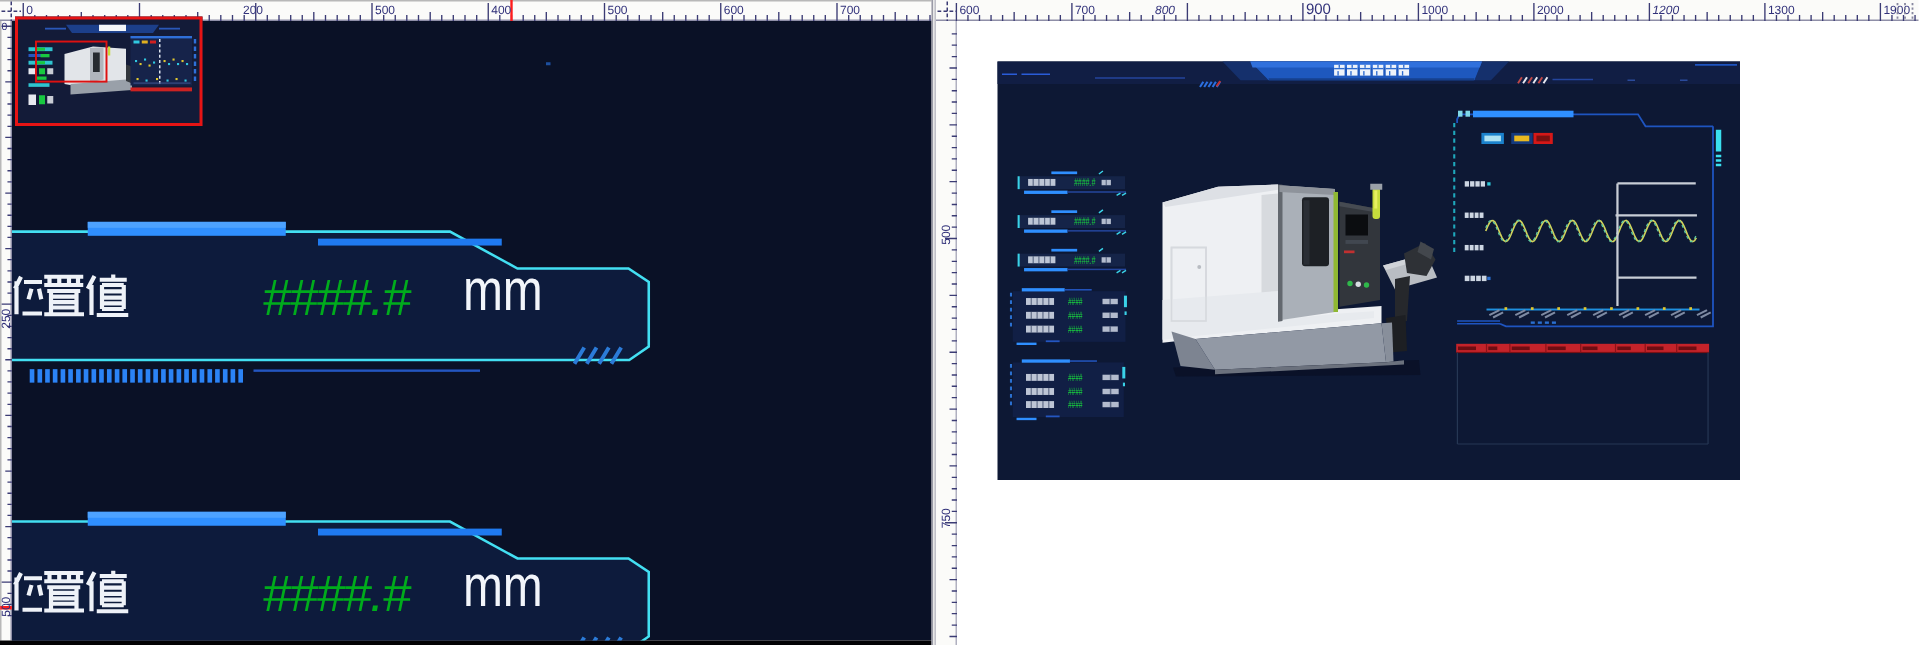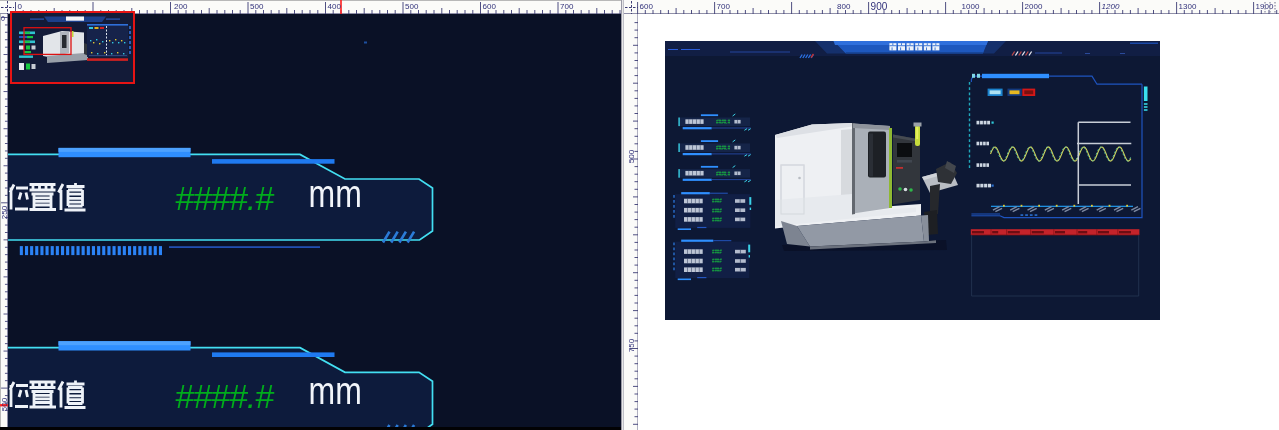--- a/index.html
+++ b/index.html
@@ -9,21 +9,21 @@
     <path d="M1 7.5H14M7.5 1V14" stroke="#3b3b74" stroke-width="1" stroke-dasharray="2.5 1.5" fill="none"></path>
   </svg>
 <div style="position:absolute;left:8px;top:14px;width:614px;height:413px;background:#0a1126;"></div>
 <div style="position:absolute;left:0px;top:427px;width:622px;height:3px;background:#020204;"></div>
 <svg style="position:absolute;left:0;top:0" width="622" height="14" viewBox="0 0 622 14">
     <path d="M15.5 2V14 M23.2 10V14 M31.0 10V14 M38.8 10V14 M46.5 10V14 M54.2 8V14 M62.0 10V14 M69.8 10V14 M77.5 10V14 M85.2 10V14 M93.0 2V14 M100.8 10V14 M108.5 10V14 M116.2 10V14 M124.0 10V14 M131.8 8V14 M139.5 10V14 M147.2 10V14 M155.0 10V14 M162.8 10V14 M170.5 2V14 M178.2 10V14 M186.0 10V14 M193.8 10V14 M201.5 10V14 M209.2 8V14 M217.0 10V14 M224.8 10V14 M232.5 10V14 M240.2 10V14 M248.0 2V14 M255.8 10V14 M263.5 10V14 M271.2 10V14 M279.0 10V14 M286.8 8V14 M294.5 10V14 M302.2 10V14 M310.0 10V14 M317.8 10V14 M325.5 2V14 M333.2 10V14 M341.0 10V14 M348.8 10V14 M356.5 10V14 M364.2 8V14 M372.0 10V14 M379.8 10V14 M387.5 10V14 M395.2 10V14 M403.0 2V14 M410.8 10V14 M418.5 10V14 M426.2 10V14 M434.0 10V14 M441.8 8V14 M449.5 10V14 M457.2 10V14 M465.0 10V14 M472.8 10V14 M480.5 2V14 M488.2 10V14 M496.0 10V14 M503.8 10V14 M511.5 10V14 M519.2 8V14 M527.0 10V14 M534.8 10V14 M542.5 10V14 M550.2 10V14 M558.0 2V14 M565.8 10V14 M573.5 10V14 M581.2 10V14 M589.0 10V14 M596.8 8V14 M604.5 10V14 M612.2 10V14 M620.0 10V14 M627.8 10V14" stroke="#3b3b74" stroke-width="0.9" fill="none"></path>
     <path d="M341 0V14" stroke="#ff1c1c" stroke-width="1.6"></path>
   </svg>
 <div style="position:absolute;left:17.5px;top:1.5px;font-size:8px;color:#31317a;line-height:9px;">0</div>
 <div style="position:absolute;left:95.0px;top:1.5px;font-size:8px;color:#31317a;line-height:9px;margin-top:32px;">100</div>
-<div style="position:absolute;left:174px;top:1.5px;font-size:8px;color:#31317a;line-height:9px;">200</div>
+<div style="position:absolute;left:162px;top:1.5px;font-size:8px;color:#31317a;line-height:9px;">200</div>
 <div style="position:absolute;left:250.0px;top:1.5px;font-size:8px;color:#31317a;line-height:9px;">500</div>
 <div style="position:absolute;left:327.5px;top:1.5px;font-size:8px;color:#31317a;line-height:9px;">400</div>
 <div style="position:absolute;left:405.0px;top:1.5px;font-size:8px;color:#31317a;line-height:9px;">500</div>
 <div style="position:absolute;left:482.5px;top:1.5px;font-size:8px;color:#31317a;line-height:9px;">600</div>
 <div style="position:absolute;left:560.0px;top:1.5px;font-size:8px;color:#31317a;line-height:9px;">700</div>
 <svg style="position:absolute;left:0;top:14px" width="8" height="413" viewBox="0 14 8 427">
     <path d="M1 17.6H8 M5.0 25.3H8 M5.0 32.9H8 M5.0 40.6H8 M5.0 48.3H8 M3.5 55.9H8 M5.0 63.6H8 M5.0 71.2H8 M5.0 78.9H8 M5.0 86.6H8 M3.5 94.2H8 M5.0 101.9H8 M5.0 109.6H8 M5.0 117.2H8 M5.0 124.9H8 M3.5 132.6H8 M5.0 140.2H8 M5.0 147.9H8 M5.0 155.6H8 M5.0 163.2H8 M3.5 170.9H8 M5.0 178.5H8 M5.0 186.2H8 M5.0 193.9H8 M5.0 201.5H8 M1 209.2H8 M5.0 216.9H8 M5.0 224.5H8 M5.0 232.2H8 M5.0 239.9H8 M3.5 247.5H8 M5.0 255.2H8 M5.0 262.8H8 M5.0 270.5H8 M5.0 278.2H8 M3.5 285.8H8 M5.0 293.5H8 M5.0 301.2H8 M5.0 308.8H8 M5.0 316.5H8 M3.5 324.2H8 M5.0 331.8H8 M5.0 339.5H8 M5.0 347.2H8 M5.0 354.8H8 M3.5 362.5H8 M5.0 370.1H8 M5.0 377.8H8 M5.0 385.5H8 M5.0 393.1H8 M1 400.8H8 M5.0 408.5H8 M5.0 416.1H8 M5.0 423.8H8" stroke="#3b3b74" stroke-width="0.9" fill="none"></path>
     <path d="M0 418.5H8" stroke="#ff1c1c" stroke-width="2.4"></path>
   </svg>
 <div style="position:absolute;left:-6px;top:208px;font-size:8px;color:#31317a;transform:rotate(-90deg);width:20px;text-align:center;">250</div>
@@ -142,23 +142,23 @@
 <div style="position:absolute;left:624px;top:14px;width:14px;height:416px;background:#fbfbf9;border-right:1px solid #b0b0c0;"></div>
 <div style="position:absolute;left:638px;top:14px;width:641px;height:416px;background:#ffffff;"></div>
 <svg style="position:absolute;left:624px;top:0" width="16" height="16" viewBox="0 0 16 16">
     <path d="M1 7.5H14M7.5 1V14" stroke="#3b3b74" stroke-width="1" stroke-dasharray="2.5 1.5" fill="none"></path>
   </svg>
 <svg style="position:absolute;left:624px;top:0" width="655" height="14" viewBox="624 0 655 14">
     <path d="M637.6 2V14 M645.3 10V14 M653.0 10V14 M660.7 10V14 M668.4 10V14 M676.1 8V14 M683.8 10V14 M691.5 10V14 M699.2 10V14 M706.9 10V14 M714.6 2V14 M722.3 10V14 M730.0 10V14 M737.7 10V14 M745.4 10V14 M753.1 8V14 M760.8 10V14 M768.5 10V14 M776.2 10V14 M783.9 10V14 M791.6 2V14 M799.3 10V14 M807.0 10V14 M814.7 10V14 M822.4 10V14 M830.1 8V14 M837.8 10V14 M845.5 10V14 M853.2 10V14 M860.9 10V14 M868.6 2V14 M876.3 10V14 M884.0 10V14 M891.7 10V14 M899.4 10V14 M907.1 8V14 M914.8 10V14 M922.5 10V14 M930.2 10V14 M937.9 10V14 M945.6 2V14 M953.3 10V14 M961.0 10V14 M968.7 10V14 M976.4 10V14 M984.1 8V14 M991.8 10V14 M999.5 10V14 M1007.2 10V14 M1014.9 10V14 M1022.6 2V14 M1030.3 10V14 M1038.0 10V14 M1045.7 10V14 M1053.4 10V14 M1061.1 8V14 M1068.8 10V14 M1076.5 10V14 M1084.2 10V14 M1091.9 10V14 M1099.6 2V14 M1107.3 10V14 M1115.0 10V14 M1122.7 10V14 M1130.4 10V14 M1138.1 8V14 M1145.8 10V14 M1153.5 10V14 M1161.2 10V14 M1168.9 10V14 M1176.6 2V14 M1184.3 10V14 M1192.0 10V14 M1199.7 10V14 M1207.4 10V14 M1215.1 8V14 M1222.8 10V14 M1230.5 10V14 M1238.2 10V14 M1245.9 10V14 M1253.6 2V14 M1261.3 10V14 M1269.0 10V14 M1276.7 10V14 M1284.4 10V14 M1292.1 8V14 M1299.8 10V14 M1307.5 10V14 M1315.2 10V14 M1322.9 10V14" stroke="#3b3b74" stroke-width="0.9" fill="none"></path>
   </svg>
 <div style="position:absolute;left:639.6px;top:1.5px;font-size:8px;color:#31317a;line-height:9px;">600</div>
 <div style="position:absolute;left:716.6px;top:1.5px;font-size:8px;color:#31317a;line-height:9px;">700</div>
-<div style="position:absolute;left:837px;top:1.5px;font-size:8px;color:#31317a;line-height:9px;">800</div>
+<div style="position:absolute;left:770px;top:1.5px;font-size:8px;color:#31317a;line-height:9px;font-style:italic;">800</div>
 <div style="position:absolute;left:870.6px;top:1.5px;font-size:10px;color:#31317a;line-height:9px;">900</div>
-<div style="position:absolute;left:947.6px;top:1.5px;font-size:8px;color:#31317a;line-height:9px;padding-left:14px;">1000</div>
+<div style="position:absolute;left:947.6px;top:1.5px;font-size:8px;color:#31317a;line-height:9px;">1000</div>
 <div style="position:absolute;left:1024.6px;top:1.5px;font-size:8px;color:#31317a;line-height:9px;">2000</div>
 <div style="position:absolute;left:1101.6px;top:1.5px;font-size:8px;color:#31317a;line-height:9px;font-style:italic;">1200</div>
 <div style="position:absolute;left:1178.6px;top:1.5px;font-size:8px;color:#31317a;line-height:9px;">1300</div>
 <div style="position:absolute;left:1255.6px;top:1.5px;font-size:8px;color:#31317a;line-height:9px;">1900</div>
 <svg style="position:absolute;left:1262px;top:0" width="17" height="16" viewBox="0 0 17 16">
     <path d="M3 2V13M8 2V13M13 2V13" stroke="#8888a0" stroke-width="1.2" stroke-dasharray="1.5 1.5"></path>
   </svg>
 <svg style="position:absolute;left:624px;top:14px" width="14" height="416" viewBox="624 14 14 416">
     <path d="M630 159.0H638 M630 348.5H638 M634.5 22.6H638 M634.5 30.1H638 M634.5 37.7H638 M633.0 45.3H638 M634.5 52.9H638 M634.5 60.5H638 M634.5 68.0H638 M634.5 75.6H638 M633.0 83.2H638 M634.5 90.8H638 M634.5 98.4H638 M634.5 105.9H638 M634.5 113.5H638 M633.0 121.1H638 M634.5 128.7H638 M634.5 136.3H638 M634.5 143.8H638 M634.5 151.4H638 M634.5 166.6H638 M634.5 174.2H638 M634.5 181.7H638 M634.5 189.3H638 M633.0 196.9H638 M634.5 204.5H638 M634.5 212.1H638 M634.5 219.6H638 M634.5 227.2H638 M633.0 234.8H638 M634.5 242.4H638 M634.5 250.0H638 M634.5 257.5H638 M634.5 265.1H638 M633.0 272.7H638 M634.5 280.3H638 M634.5 287.9H638 M634.5 295.4H638 M634.5 303.0H638 M633.0 310.6H638 M634.5 318.2H638 M634.5 325.8H638 M634.5 333.3H638 M634.5 340.9H638 M634.5 356.1H638 M634.5 363.7H638 M634.5 371.2H638 M634.5 378.8H638 M633.0 386.4H638 M634.5 394.0H638 M634.5 401.6H638 M634.5 409.1H638 M634.5 416.7H638 M633.0 424.3H638" stroke="#3b3b74" stroke-width="0.9" fill="none"></path>
   </svg>

